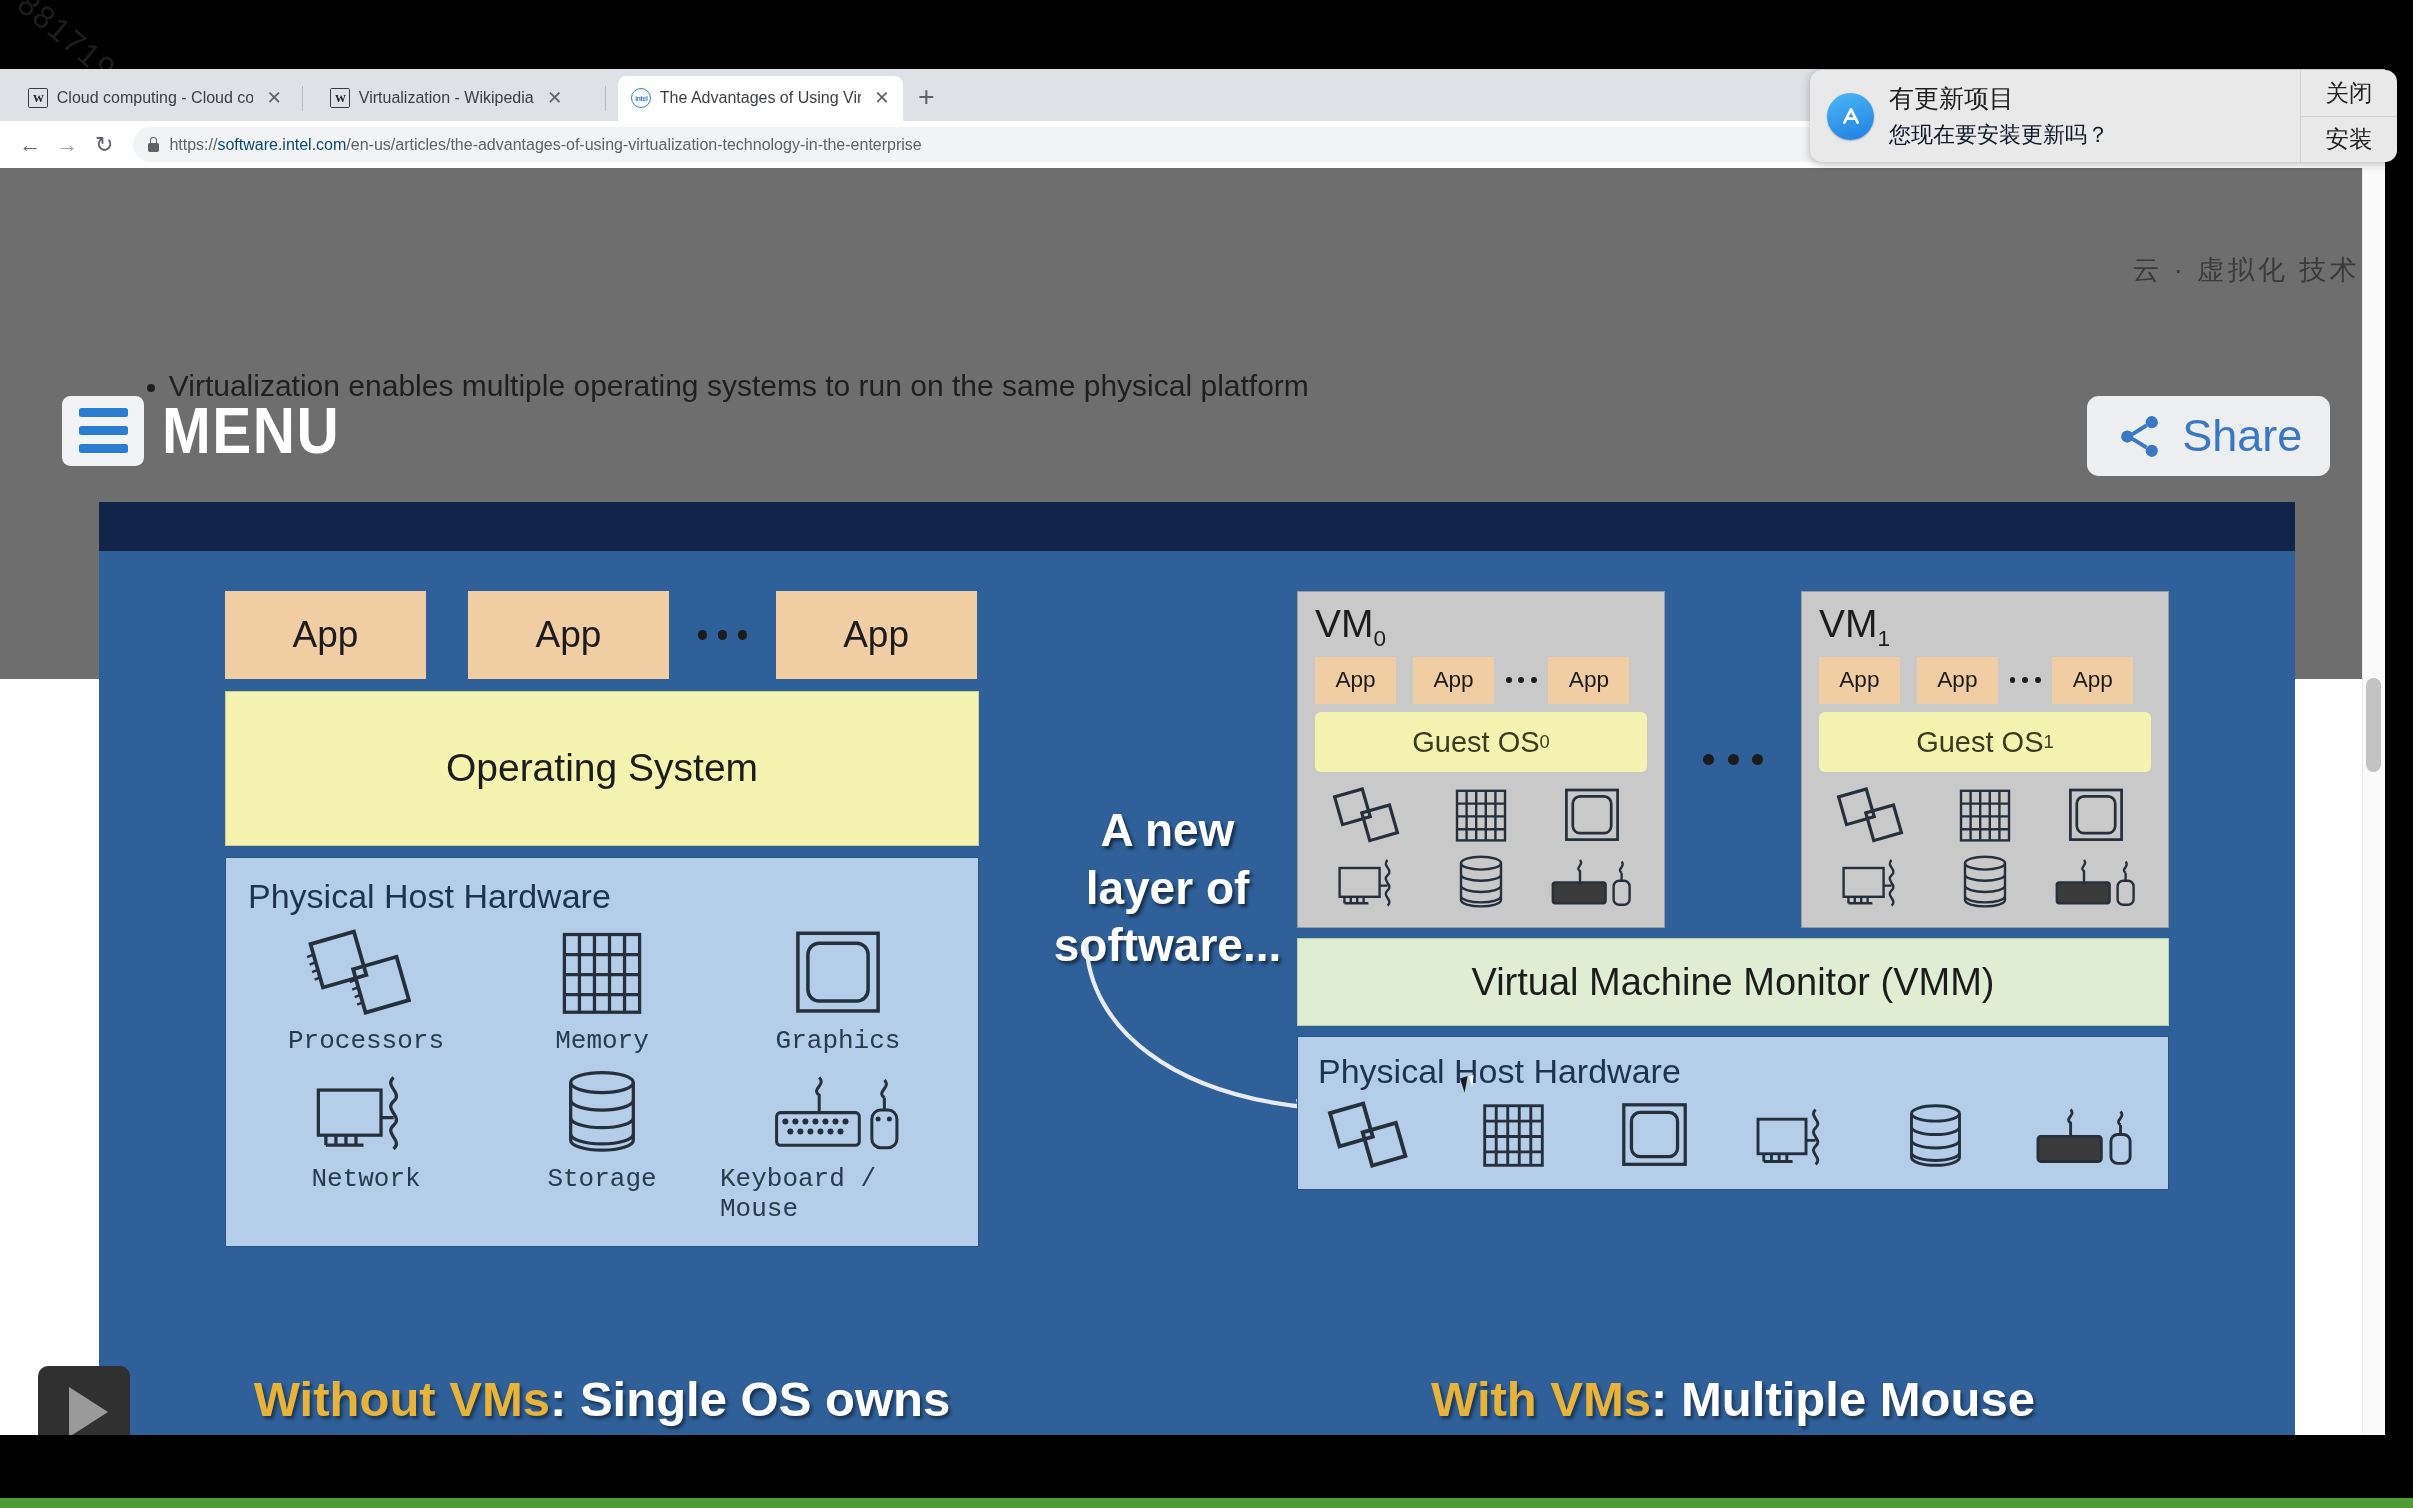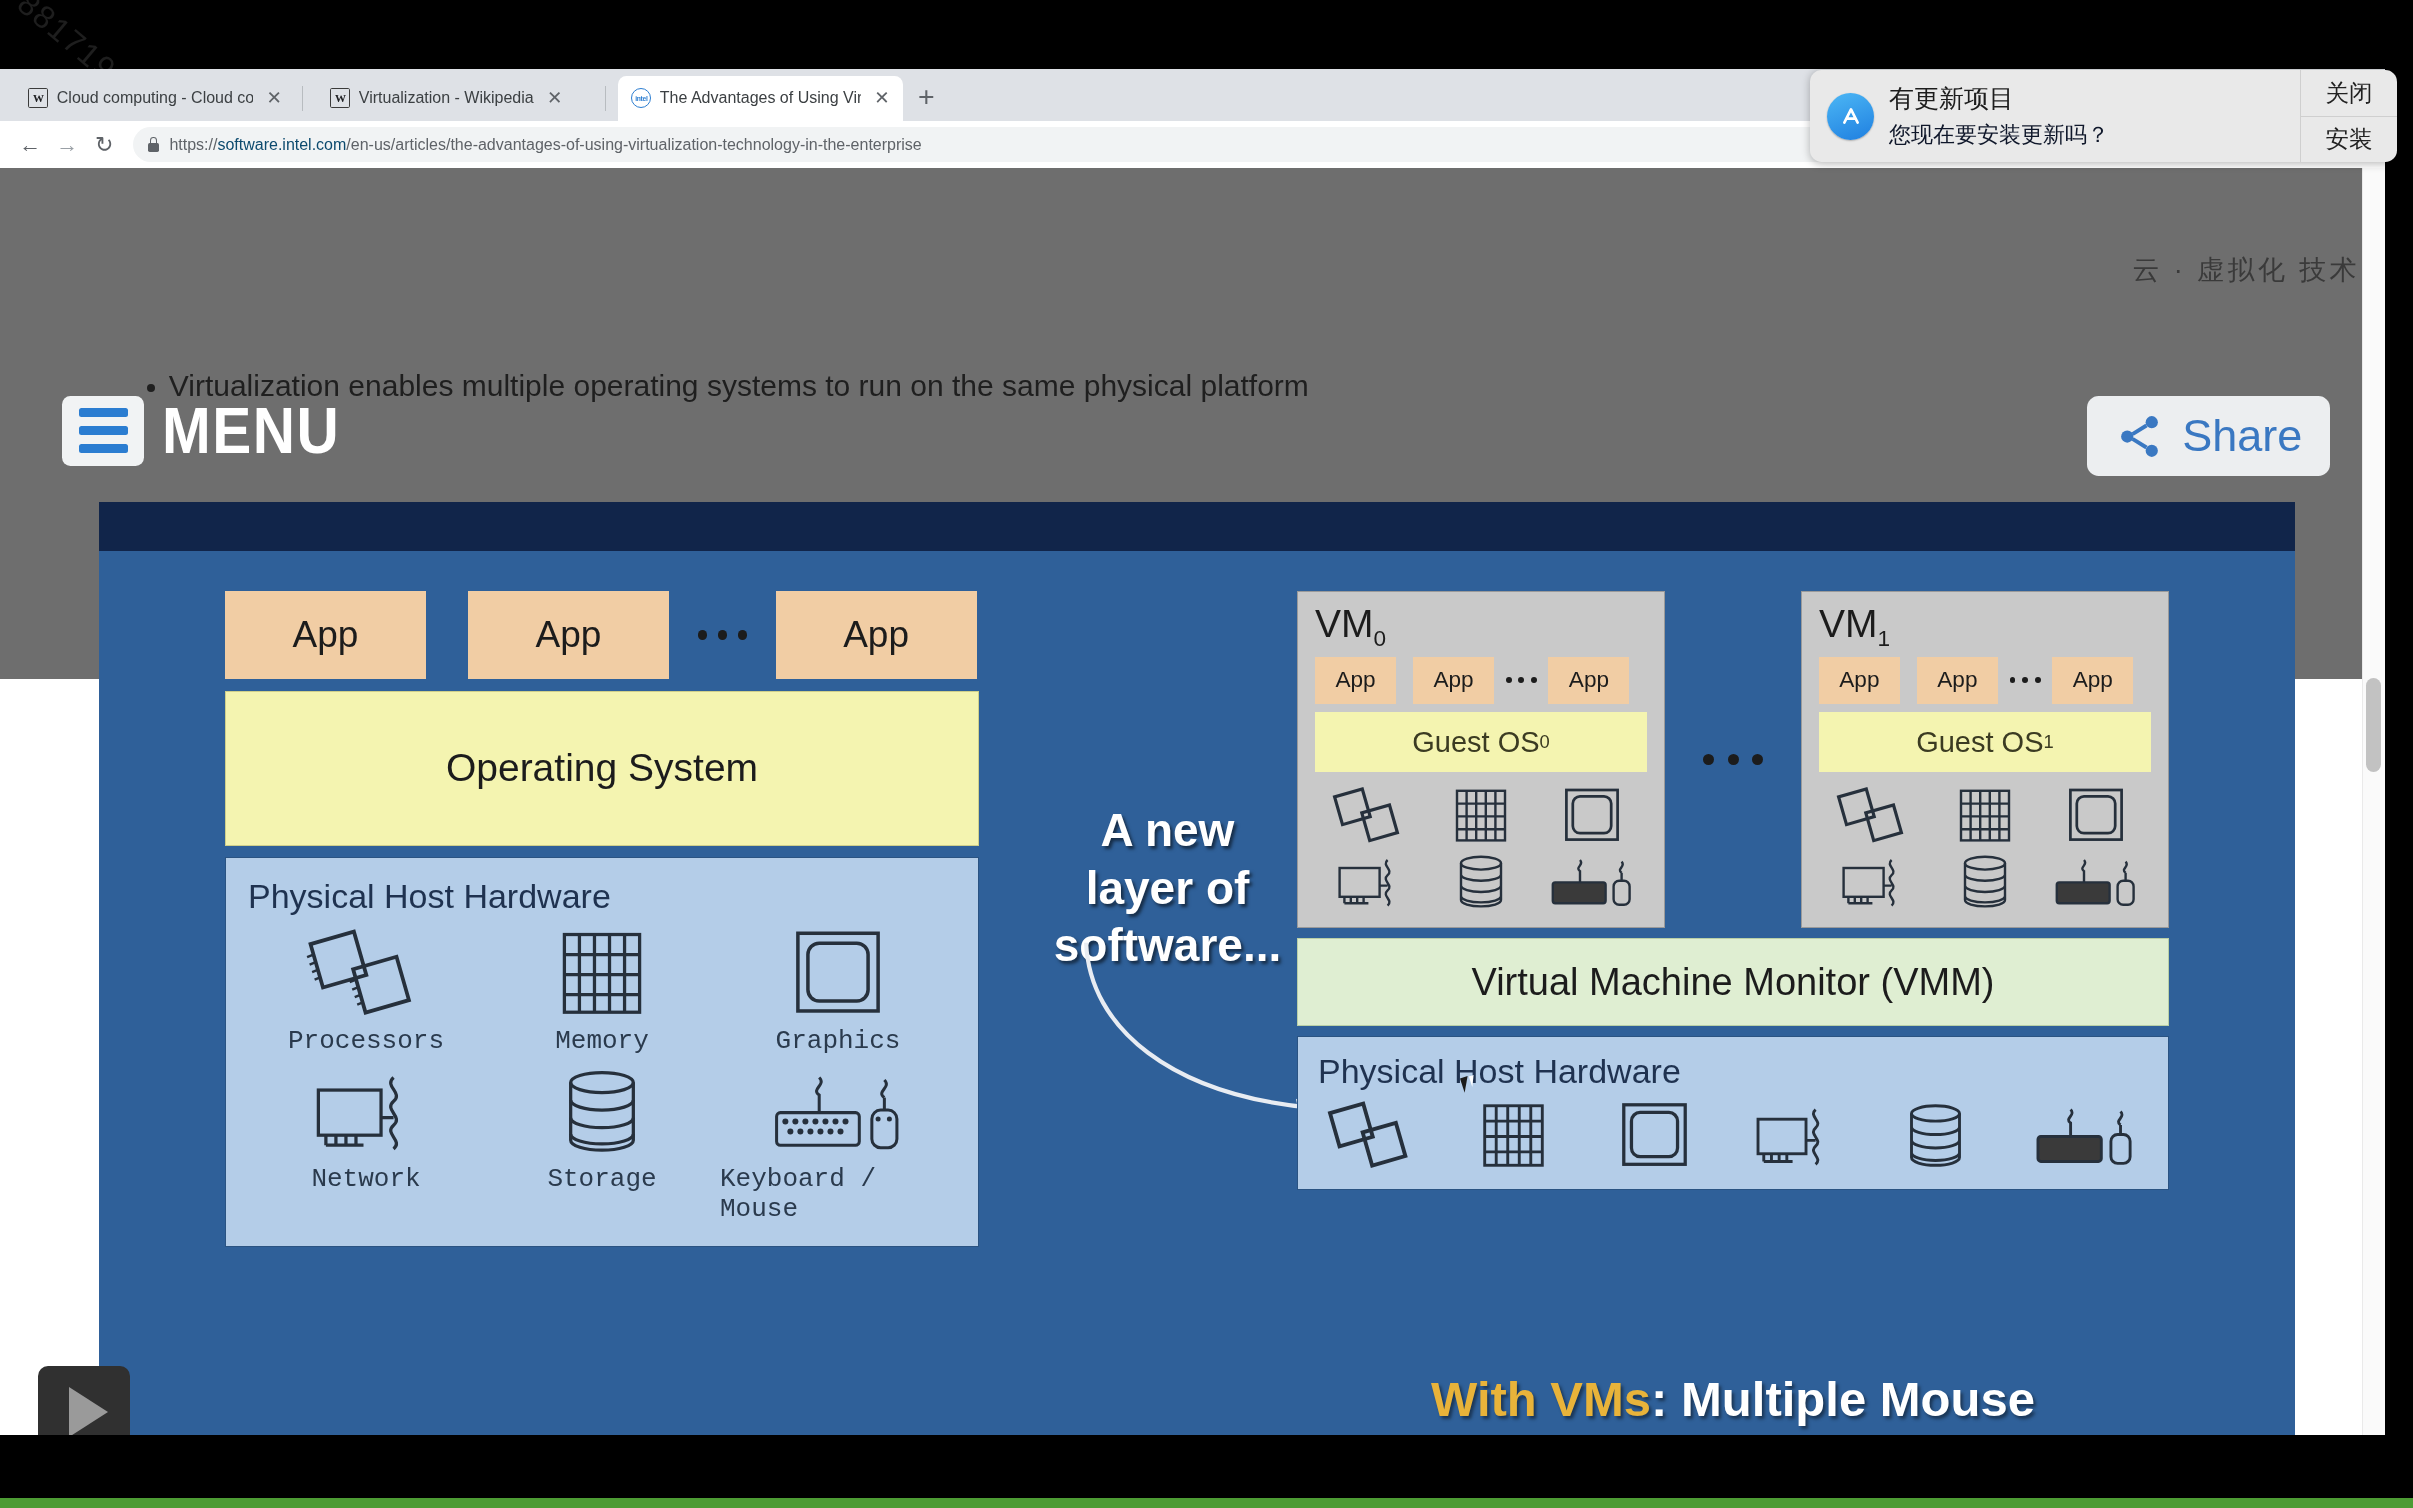--- a/index.html
+++ b/index.html
@@ -124,21 +124,21 @@
 
   
   .vmrow{ display:flex; align-items:center; gap:16px; }
   .vmbox{ background:#c9c9c9; border:1.7px solid #9a9a9a; padding:11.7px 17px 15px;
           width:369px; }
   .vmlabel{ font-size:39px; color:#1c1c1c; line-height:1; }
   .vmlabel sub{ font-size:22.6px; }
   .vmapps{ display:flex; align-items:center; margin-top:6.7px; }
   .appbox.sm{ width:81px; height:47px; font-size:22.6px; }
   .gos{ margin-top:8.4px; height:60px; background:#f4f4b0; display:flex; align-items:center;
-        justify-content:center; font-size:29px; color:#3b3b22; }
+        justify-content:center; font-size:29px; color:#3b3b22;border-radius:6px; }
   .gos sub{ font-size:18.4px; }
   .vmicons{ display:grid; grid-template-columns:repeat(3,1fr); row-gap:6.7px; margin-top:13.4px;
             justify-items:center; }
   .bigdots{ display:flex; gap:13.4px; padding:0 22px; }
   .bigdots i{ width:11px; height:11px; border-radius:50%; background:#1c1c1c; display:block; }
 
   .vmmbar{ margin-top:10px; height:88px; background:#dfeed2; border:0.8px solid #b9cfa6;
            display:flex; align-items:center; justify-content:center;
            font-size:38px; color:#1c1c1c; }
   .hwbox2{ margin-top:10px; background:#b4cde8; border:1.7px solid #2a5382; padding:15px 20px 17px; }
@@ -567,20 +567,24 @@
                     <g fill="none" stroke="#26303c" stroke-width="3">
                       <rect x="6" y="38" width="66" height="26" rx="3" fill="#3a3a3a"></rect>
                       <rect x="82" y="36" width="20" height="30" rx="7"></rect>
                       <path d="M92 36V26M40 38V24c-7-5 6-8 0-14M92 26c-7-5 6-8 0-14"></path>
                     </g>
                   </svg>
               </div>
             </div>
           </div>
 
+          <div class="capL">
+            <div class="cap"><span class="hi">Without VMs</span><span>: Single OS owns</span></div>
+            <div class="cap">all hardware resources</div>
+          </div>
           <div class="capR">
             <div class="cap"><span class="hi">With VMs</span><span>: Multiple Mouse</span></div>
             <div class="cap">share hardware resources</div>
           </div>
 
         </div>
       </div>
 
       <div class="cursor"></div>
 

